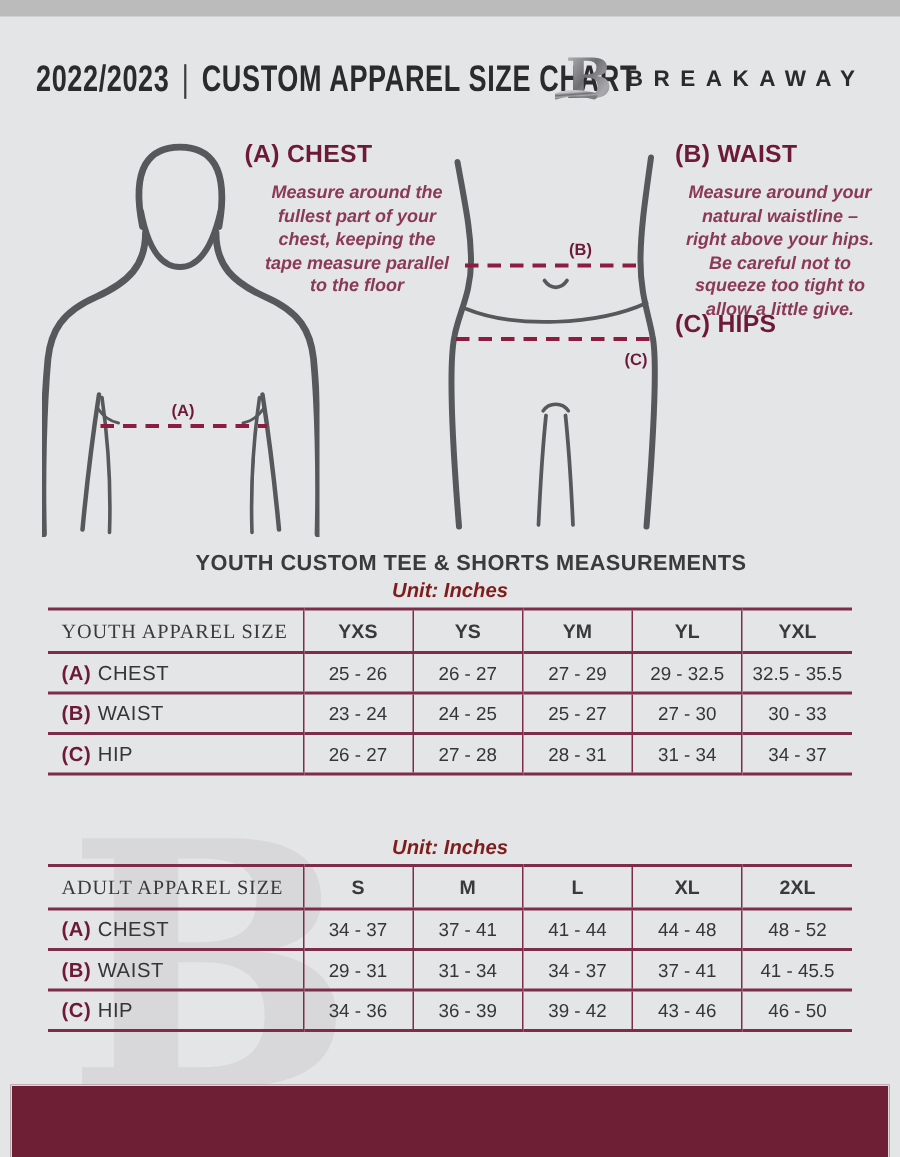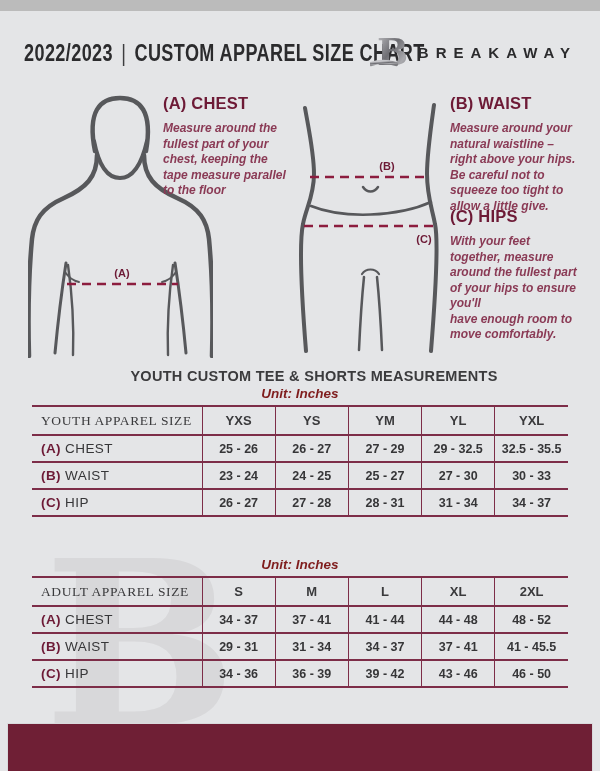--- a/index.html
+++ b/index.html
@@ -23,21 +23,21 @@
   .hdr-title{position:absolute;left:24px;top:29px;white-space:nowrap;color:var(--ink);
     font-weight:800;font-size:22px;transform:scale(.82,1.12);transform-origin:left center;letter-spacing:.5px;}
   .hdr-title .sep{margin:0 10px;font-weight:400;color:#3c3c3e;}
   .brand{position:absolute;right:23px;top:20px;display:flex;align-items:center;}
   .brand-name{color:var(--ink);font-weight:700;font-size:15px;letter-spacing:7px;margin-left:10px;}
 
   
   .instr{position:absolute;}
   .instr h3{margin:0;font-size:16.5px;font-weight:800;color:var(--maroon-dark);letter-spacing:.2px;}
   .instr p{margin:8px 0 0 0;font-size:12px;font-style:italic;color:var(--maroon-text);
-    line-height:15.5px;white-space:pre-line;font-weight:600;}
+    line-height:15.5px;white-space:pre-line;font-weight:600;text-align:center;}
   #instr-a{left:163px;top:83px;width:150px;}
   #instr-b{left:450px;top:83px;width:140px;}
   #instr-c{left:450px;top:196px;width:142px;}
 
   .fig{position:absolute;}
   #fig-torso{left:28px;top:82px;}
   #fig-hips{left:283px;top:85px;}
 
   
   .sec-title{position:absolute;left:0;width:600px;text-align:center;color:#3b3b3d;
@@ -53,21 +53,21 @@
   #youth-table{top:394px;} #adult-table{top:565px;}
   table.size-table col.c0{width:170px;}
   table.size-table th,table.size-table td{
     border-top:2px solid var(--border);border-bottom:2px solid var(--border);
     border-left:1.5px solid var(--border);border-right:1.5px solid var(--border);
     text-align:center;color:var(--table-ink);background:transparent;padding:0;}
   table.size-table tr>*:first-child{border-left:none;}
   table.size-table tr>*:last-child{border-right:none;}
   table.size-table thead th{height:29px;font-size:13px;font-weight:800;}
   table.size-table thead th.first-col{font-weight:400;text-align:left;padding-left:9px;letter-spacing:.6px;font-size:13.5px;font-family:Liberation Serif, serif;}
-  table.size-table td{height:27px;font-size:12.5px;font-weight:700;color:#363638;}
+  table.size-table td{height:27px;font-size:12.5px;font-weight:400;color:#363638;}
   table.size-table td.label-cell{text-align:left;padding-left:9px;font-size:13.5px;font-weight:500;letter-spacing:.4px;}
   table.size-table td.label-cell .prefix{color:var(--maroon-dark);font-weight:800;}
 
   
   .watermark{position:absolute;left:44px;top:520px;font-family:"DejaVu Serif",serif;
     font-weight:700;font-size:228px;line-height:1;color:var(--watermark);z-index:1;user-select:none;}
 
   
   .footer-bar{position:absolute;left:7px;top:712px;width:586px;height:50px;
     background:var(--bar);border:1px solid #d9d9dc;box-shadow:0 1px 0 #9a9aa0;z-index:3;}
@@ -142,27 +142,20 @@
     <h3>(B) WAIST</h3>
     <p>Measure around your
 natural waistline –
 right above your hips.
 Be careful not to
 squeeze too tight to
 allow a little give.</p>
   </div>
   <div id="instr-c" class="instr">
     <h3>(C) HIPS</h3>
-    <p>With your feet
-together, measure
-around the fullest part
-of your hips to ensure
-you'll
-have enough room to
-move comfortably.</p>
   </div>
 
   <div class="watermark">B</div>
 
   <div id="youth-title" class="sec-title">YOUTH CUSTOM TEE &amp; SHORTS MEASUREMENTS</div>
   <div id="youth-unit" class="sec-unit">Unit: Inches</div>
   <table id="youth-table" class="size-table">
     <colgroup>
         <col class="c0">
         <col>

